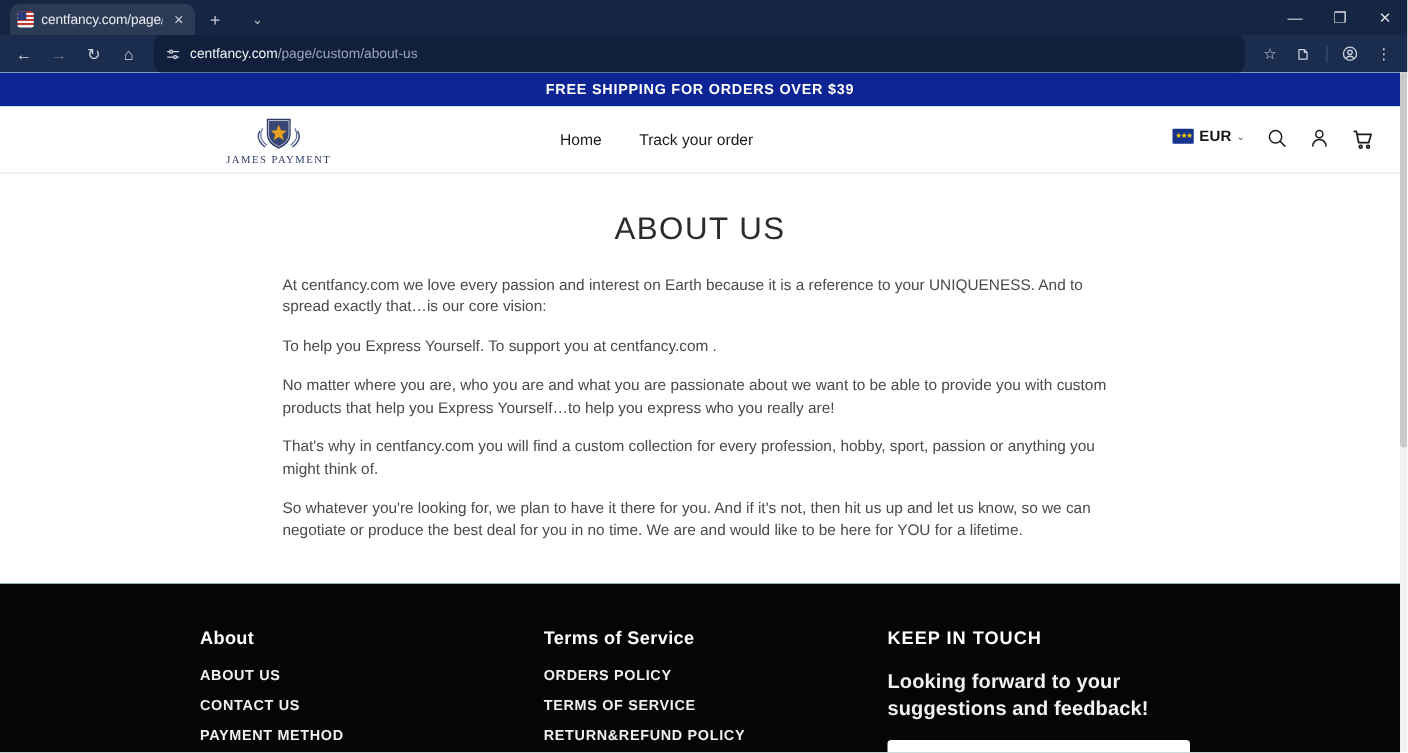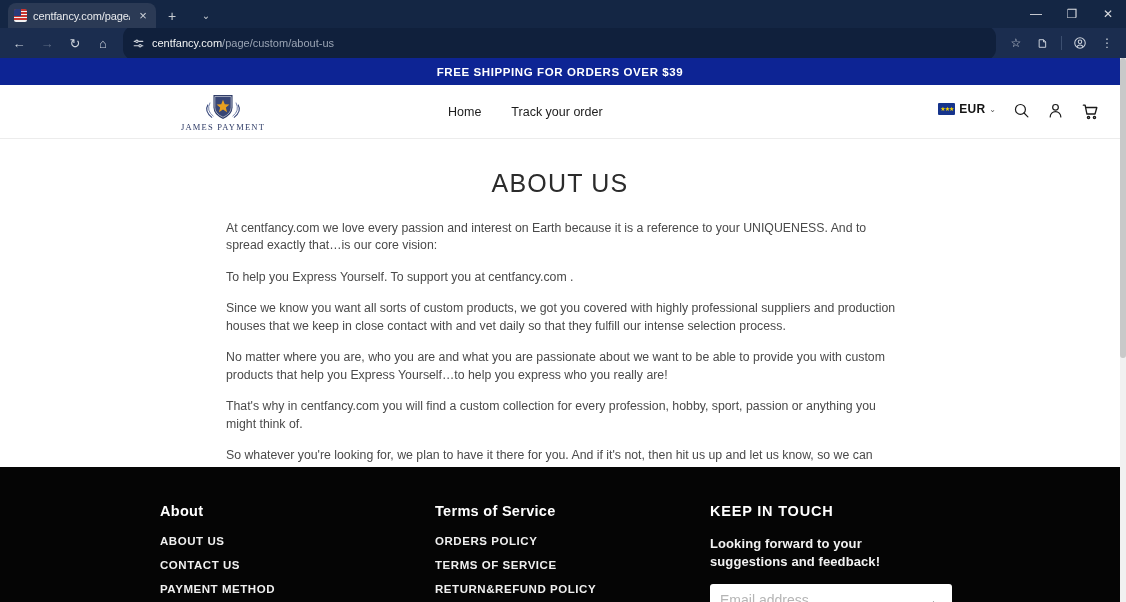--- a/index.html
+++ b/index.html
@@ -288,21 +288,21 @@
   .flink {
     display: block;
     color: #f0f0f0;
     font-size: 11.5px;
     font-weight: bold;
     letter-spacing: 0.55px;
     margin-bottom: 12px;
   }
   .ftext {
     color: #f2f2f2;
-    font-size: 13px;
+    font-size: 16px;
     font-weight: bold;
     line-height: 1.35;
     margin-bottom: 14px;
     max-width: 212px;
     letter-spacing: 0.1px;
   }
   .subscribe {
     width: 242px;
     height: 32px;
     background: #ffffff;
@@ -439,21 +439,20 @@
             </svg>
           </div>
         </div>
       </div>
 
       <div class="content">
         <h1 class="page-title">ABOUT US</h1>
         <div class="body-col">
           <p>At centfancy.com  we love every passion and interest on Earth because it is a reference to your UNIQUENESS. And to spread exactly that…is our core vision:</p>
           <p>To help you Express Yourself. To support you at centfancy.com .</p>
-          <p>Since we know you want all sorts of custom products, we got you covered with highly professional suppliers and production houses that we keep in close contact with and vet daily so that they fulfill our intense selection process.</p>
           <p>No matter where you are, who you are and what you are passionate about we want to be able to provide you with custom products that help you Express Yourself…to help you express who you really are!</p>
           <p>That's why in centfancy.com  you will find a custom collection for every profession, hobby, sport, passion or anything you might think of.</p>
           <p>So whatever you're looking for, we plan to have it there for you. And if it's not, then hit us up and let us know, so we can negotiate or produce the best deal for you in no time. We are and would like to be here for YOU for a lifetime.</p>
 
         </div>
       </div>
 
       <div class="footer">
         <div class="footer-inner">
 

